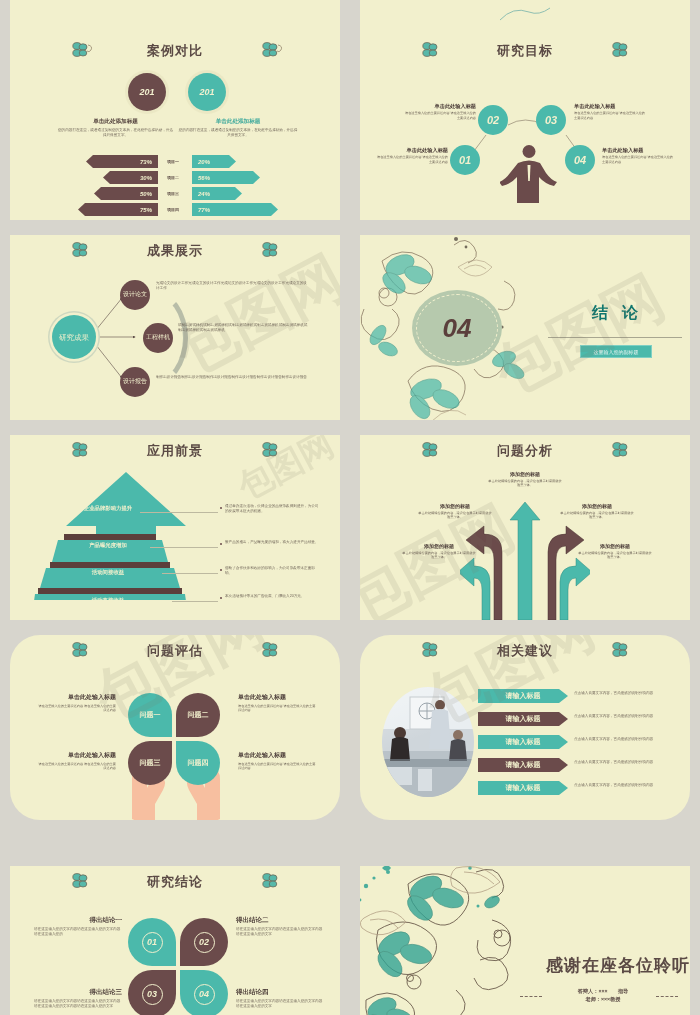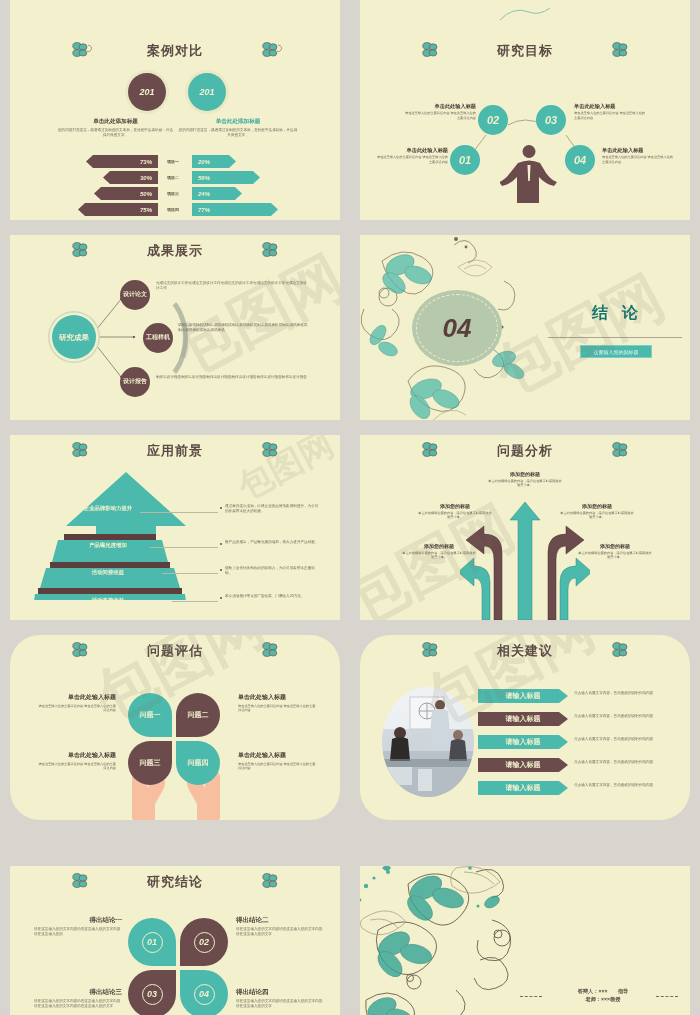--- a/index.html
+++ b/index.html
@@ -89,21 +89,21 @@
   .g-head { font-size: 5.2px; font-weight: bold; color: #4a3b37; margin-bottom: 1px; }
   .g-blk { position: absolute; width: 74px; }
   .person {
     position: absolute; left: 140px; top: 106px; width: 58px; height: 62px;
   }
 
   
   .n-circ {
     position: absolute; border-radius: 50%;
     display: flex; align-items: center; justify-content: center;
-    text-align: left; font-size: 6px; font-weight: bold; color: #f2f0cd;
+    text-align: left; font-size: 6px; font-weight: normal; color: #f2f0cd;
     line-height: 1.2;
   }
   .n-main { width: 44px; height: 44px; background: #4bb9ab; left: 42px; top: 80px;
             box-shadow: 0 0 0 2.5px #f2f0cd, 0 0 0 4px #cfd8c0; font-size: 7.5px; }
   .n-sub { width: 30px; height: 30px; background: #6b4b4b; }
   .arc { position: absolute; border: 5px solid #b8bda8; border-radius: 50%;
          width: 70px; height: 96px; left: 108px; top: 55px;
          border-left-color: transparent; border-top-color: transparent; border-bottom-color: transparent; }
 
   
@@ -701,20 +701,21 @@
         <path d="M30 8 q5 -5 9 0 q-4 6 -9 0z"></path>
       </g>
       <g fill="none" stroke="#b2a085" stroke-width=".8">
         <path d="M104 8 q28 -6 44 14 q-26 20 -48 4 q-4 -12 4 -18z"></path>
         <path d="M112 12 q18 0 30 12"></path>
         <path d="M12 58 q26 -16 42 4 q-24 22 -44 6 q-4 -6 2 -10z"></path>
         <path d="M18 60 q18 -4 28 8"></path>
       </g>
     </svg>
 
+    <div class="th-title">感谢在座各位聆听</div>
     <div class="th-dash" style="left:160px;width:22px"></div>
     <div class="th-dash" style="left:296px;width:22px"></div>
     <div class="th-sub">
       <span>答辩人：×××　　指导</span><br>
       <span>老师：×××教授</span>
     </div>
   </div>
 
 </div>
 

